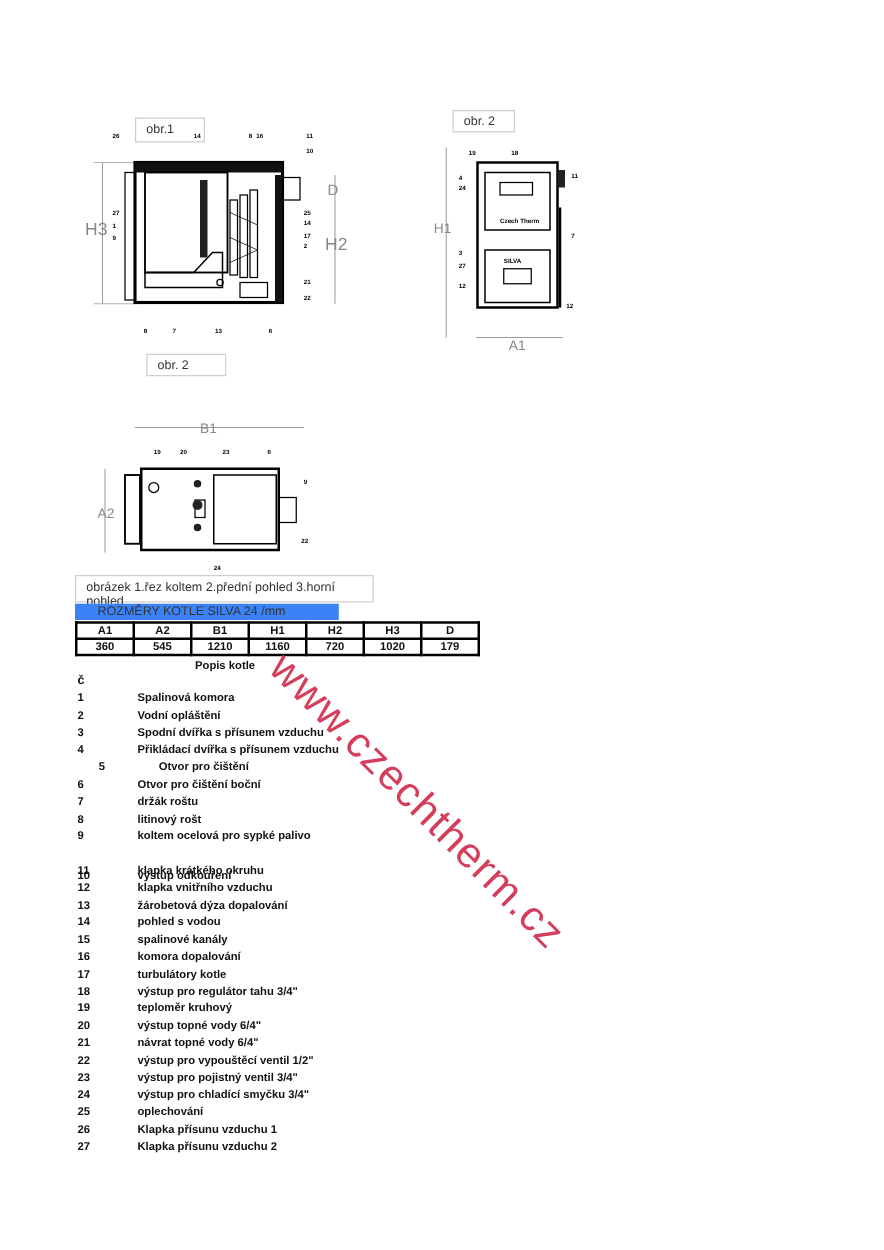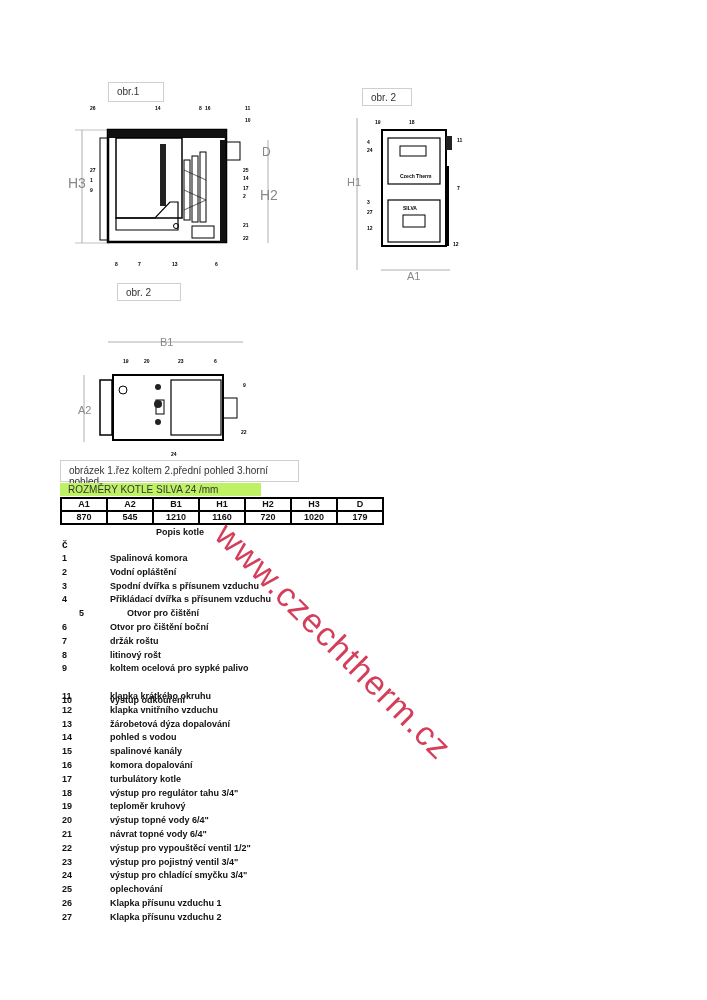--- a/index.html
+++ b/index.html
@@ -6,33 +6,33 @@
   body { width:707px; height:1000px; position:relative; overflow:hidden;
          font-family:"Liberation Sans", sans-serif; color:#111; }
   .abs { position:absolute; }
   .caption-box { position:absolute; border:1px solid #cfcfcf; background:#fff;
                  font-size:10px; color:#333; padding:3px 8px; box-sizing:border-box; }
   svg text { font-family:"Liberation Sans", sans-serif; }
   .dimtable { position:absolute; left:60px; top:497px; border-collapse:collapse; }
   .dimtable td { border:2px solid #000; width:44px; height:11px; font-size:9px;
                  font-weight:bold; text-align:center; padding:0; line-height:11px; }
   .title-bar { position:absolute; left:60px; top:483px; width:193px; height:13px;
-               background:#bef264; font-size:10px; color:#333; line-height:13px; padding-left:8px; }
+               background:#3b82f6; font-size:10px; color:#333; line-height:13px; padding-left:18px; }
   .legend-row { position:absolute; left:62px; font-size:9px; font-weight:bold; height:13px;
                 line-height:13px; }
   .legend-num { display:inline-block; width:48px; }
   .legend-txt { display:inline-block; }
   .watermark { position:absolute; left:235px; top:515px; font-size:34px; color:#d02a4a;
                transform:rotate(45deg); transform-origin:left top; opacity:0.9;
                font-family:"Liberation Sans", sans-serif; letter-spacing:1px; white-space:nowrap; }
 </style>
 </head>
 <body>
 
-<div class="caption-box" style="left:108px;top:82px;width:56px;height:20px;">
+<div class="caption-box" style="left:108px;top:94px;width:56px;height:20px;">
   <span>obr.1</span>
 </div>
 
 <svg class="abs" style="left:60px;top:100px;" width="230" height="175" viewBox="0 0 230 175">
 
   <line x1="22" y1="30" x2="22" y2="143" stroke="#999" stroke-width="0.8"></line>
   <line x1="15" y1="30" x2="50" y2="30" stroke="#999" stroke-width="0.6"></line>
   <line x1="15" y1="143" x2="50" y2="143" stroke="#999" stroke-width="0.6"></line>
   <text x="8" y="88" font-size="14" fill="#888">H3</text>
   <line x1="208" y1="40" x2="208" y2="58" stroke="#999" stroke-width="0.8"></line>
@@ -149,21 +149,21 @@
       <tr>
     <td>A1</td>
     <td>A2</td>
     <td>B1</td>
     <td>H1</td>
     <td>H2</td>
     <td>H3</td>
     <td>D</td>
   </tr>
   <tr>
-    <td>870</td>
+    <td>360</td>
     <td>545</td>
     <td>1210</td>
     <td>1160</td>
     <td>720</td>
     <td>1020</td>
     <td>179</td>
   </tr>
 </tbody>
   </table>
 

